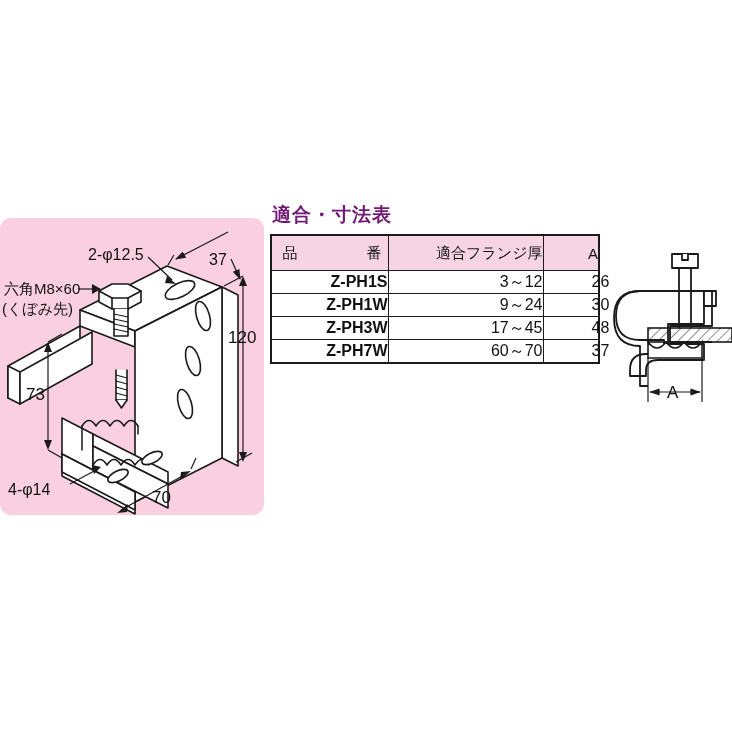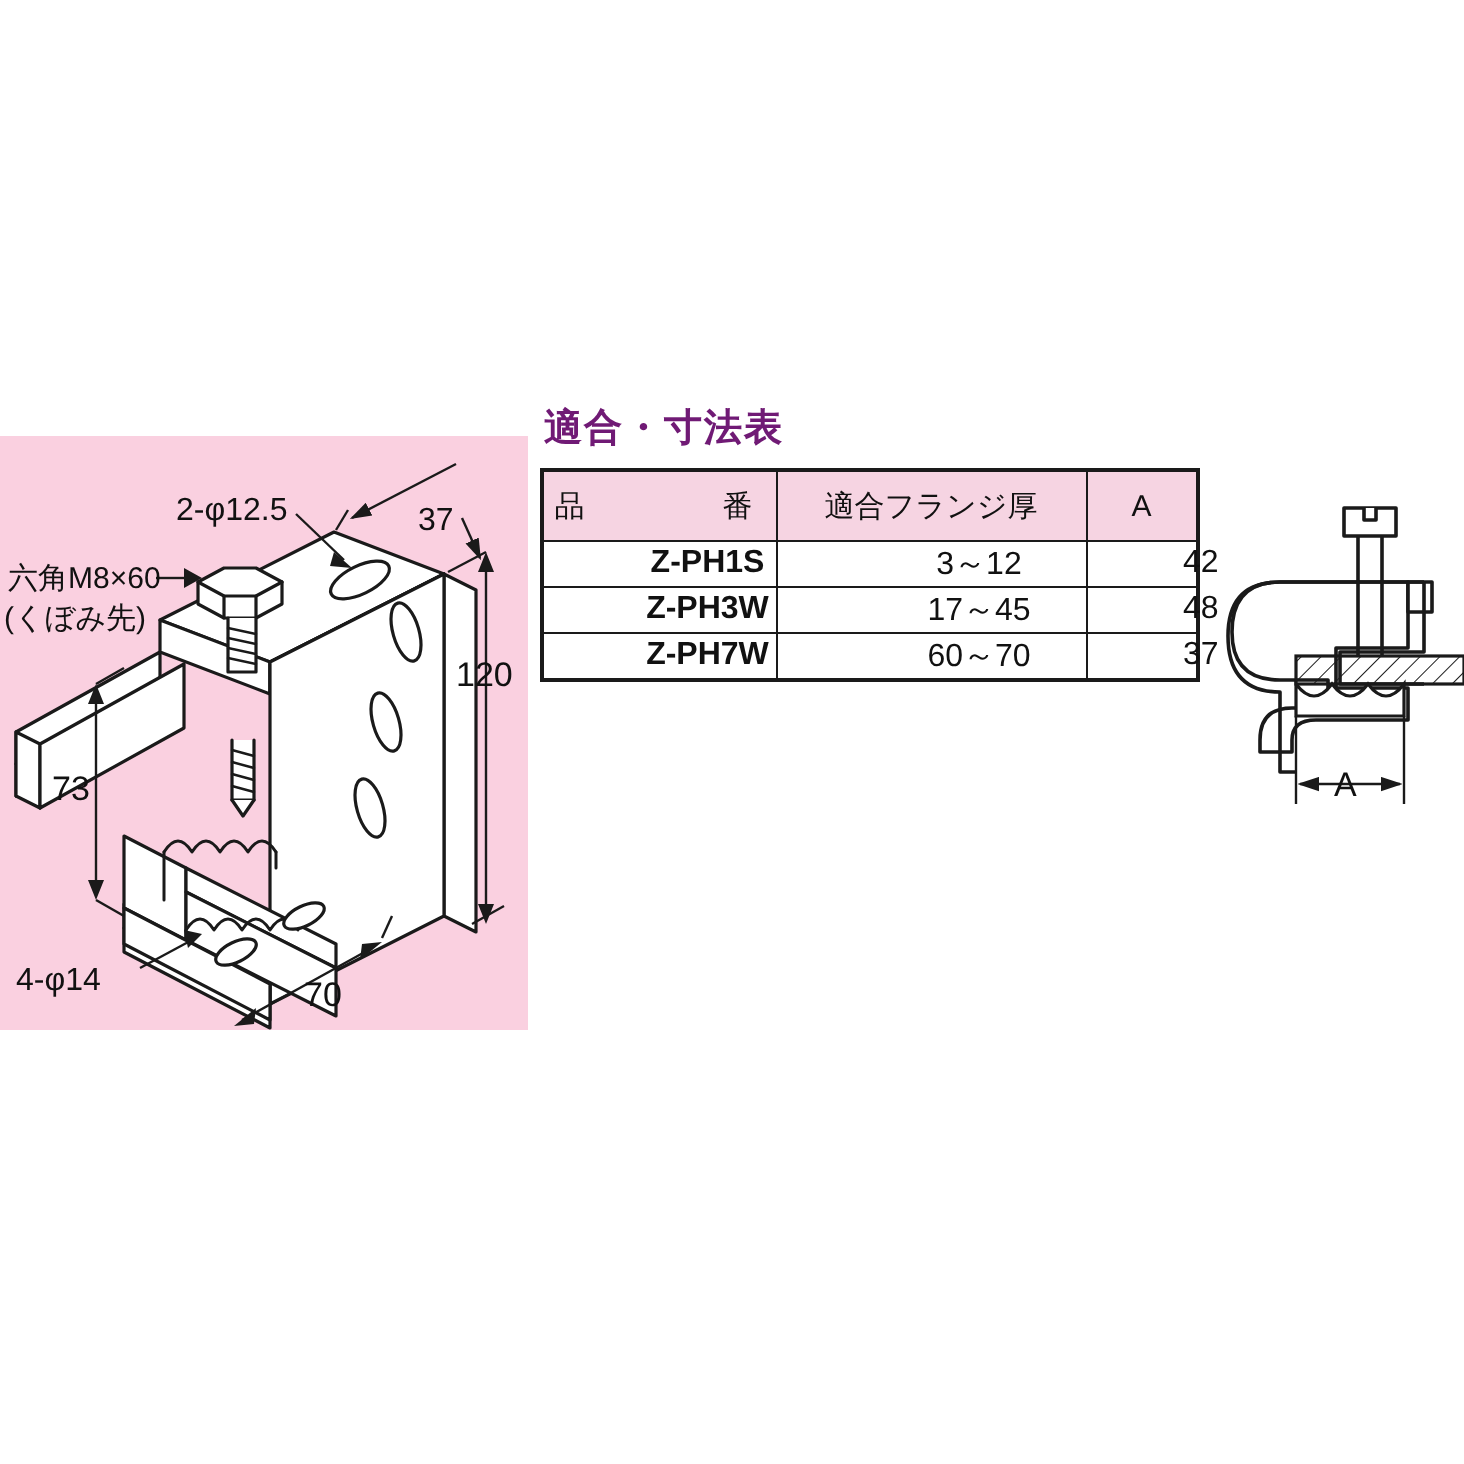--- a/index.html
+++ b/index.html
@@ -9,39 +9,40 @@
     font-family:"Liberation Sans","DejaVu Sans",sans-serif;
     overflow:hidden;
     position:relative;
   }
   #page{position:absolute;left:0;top:0;width:732px;height:732px;}
 
   
   #pink-panel{
     position:absolute;left:0;top:218px;width:264px;height:297px;
     background:#fad0e0;
+    border-radius:11px;
   }
   #iso-svg{position:absolute;left:0;top:0;width:264px;height:297px;}
 
   
   #spec-block{position:absolute;left:270px;top:204px;width:332px;}
   #spec-heading{
     font-size:19px;font-weight:bold;color:#701a75;
     letter-spacing:1px;margin:0 0 8px 2px;line-height:22px;
   }
   table#spec-table{
     border-collapse:collapse;
     width:330px;
     border:2px solid #1a1a1a;
     background:#ffffff;
     table-layout:fixed;
   }
   #spec-table th,#spec-table td{
     border:1px solid #1a1a1a;
-    text-align:center;
+    text-align:right;
     vertical-align:middle;
     color:#111;
     padding:0;
   }
   #spec-table thead th{
     background:#f6d4e2;
     height:34px;
     font-size:15px;
     font-weight:normal;
   }
@@ -186,21 +187,26 @@
         <tr>
           <th class="col-model">品　　　番</th>
           <th>適合フランジ厚</th>
           <th>A</th>
         </tr>
       </thead>
       <tbody>
         <tr>
           <td class="model">Z-PH1S</td>
           <td>3～12</td>
-          <td>42</td>
+          <td>26</td>
+        </tr>
+        <tr>
+          <td class="model">Z-PH1W</td>
+          <td>9～24</td>
+          <td>30</td>
         </tr>
         <tr>
           <td class="model">Z-PH3W</td>
           <td>17～45</td>
           <td>48</td>
         </tr>
         <tr>
           <td class="model">Z-PH7W</td>
           <td>60～70</td>
           <td>37</td>

